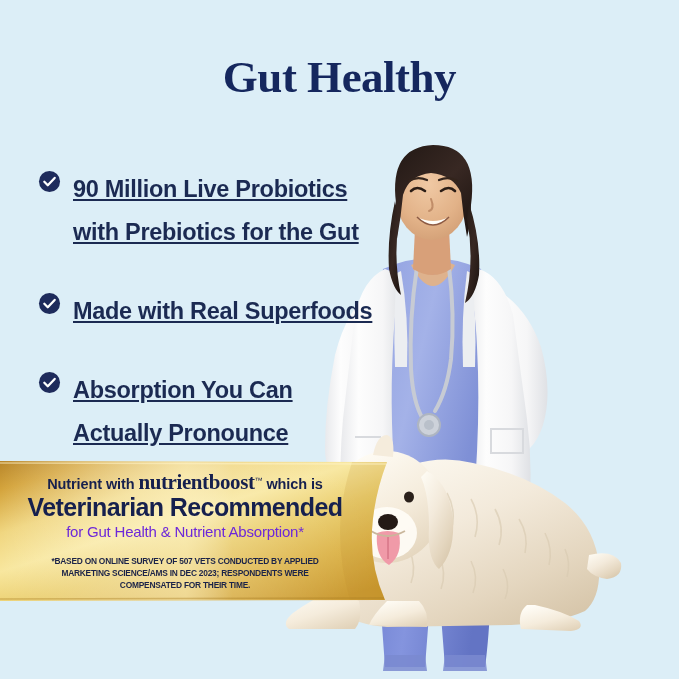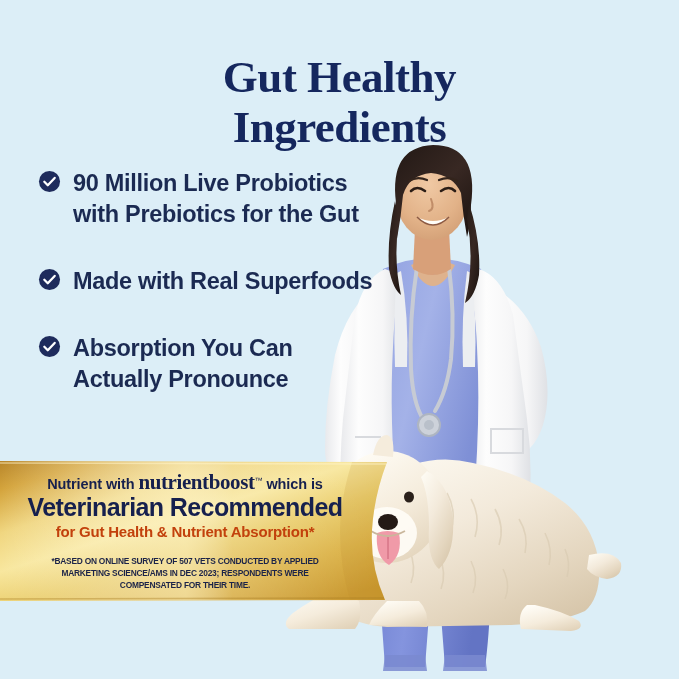--- a/index.html
+++ b/index.html
@@ -58,24 +58,25 @@
     top: 2px;
     width: 23px;
     height: 23px;
     display: block;
   }
   .bullet-text {
     display: block;
     font-family: "Liberation Sans", sans-serif;
     font-weight: bold;
     font-size: 23.5px;
-    line-height: 31px;
+    line-height: 43px;
     letter-spacing: -0.3px;
     color: #1b2a52;
     white-space: pre-line;
+    text-decoration: underline;
   }
 
   
   .photo {
     position: absolute;
     right: 0;
     bottom: 0;
     width: 420px;
     height: 560px;
     z-index: 10;
@@ -135,23 +136,23 @@
     line-height: 27px;
     font-weight: bold;
     letter-spacing: -0.6px;
     color: #16204e;
   }
   .bn-line3 {
     display: block;
     margin-top: 1px;
     font-size: 15px;
     line-height: 19px;
-    font-weight: bold;
+    font-weight: normal;
     letter-spacing: -0.2px;
-    color: #c2410c;
+    color: #6d28d9;
   }
   .bn-foot {
     display: block;
     margin: 14px auto 0 auto;
     width: 320px;
     font-size: 9px;
     line-height: 12px;
     font-weight: bold;
     letter-spacing: -0.25px;
     transform: scaleX(0.93);
@@ -303,21 +304,20 @@
         <path d="M118 414 Q128 410 140 414 Q144 436 130 446 Q116 438 118 414 Z" fill="#f09aa8"></path>
         <path d="M129 418 L129 440" stroke="#d9788a" stroke-width="1.6" fill="none"></path>
 
         <path d="M112 412 Q128 422 146 412" fill="none" stroke="#c9b79c" stroke-width="1.8"></path>
       </g>
     </svg>
   </div>
 
   <h1 class="title">
     <span class="tline">Gut Healthy</span>
-    <span class="tline">Ingredients</span>
   </h1>
 
   <ul class="bullets" style="list-style:none;margin:0;padding:0;">
     <li class="bullet">
       <span class="check-icon">
         <svg viewBox="0 0 24 24" width="23" height="23" xmlns="http://www.w3.org/2000/svg">
           <circle cx="12" cy="12" r="11" fill="#1e2b5c"></circle>
           <path d="M6.6 12.3 L10.2 15.9 L17.4 8.3" fill="none" stroke="#ffffff" stroke-width="2.4" stroke-linecap="round" stroke-linejoin="round"></path>
         </svg>
       </span>

